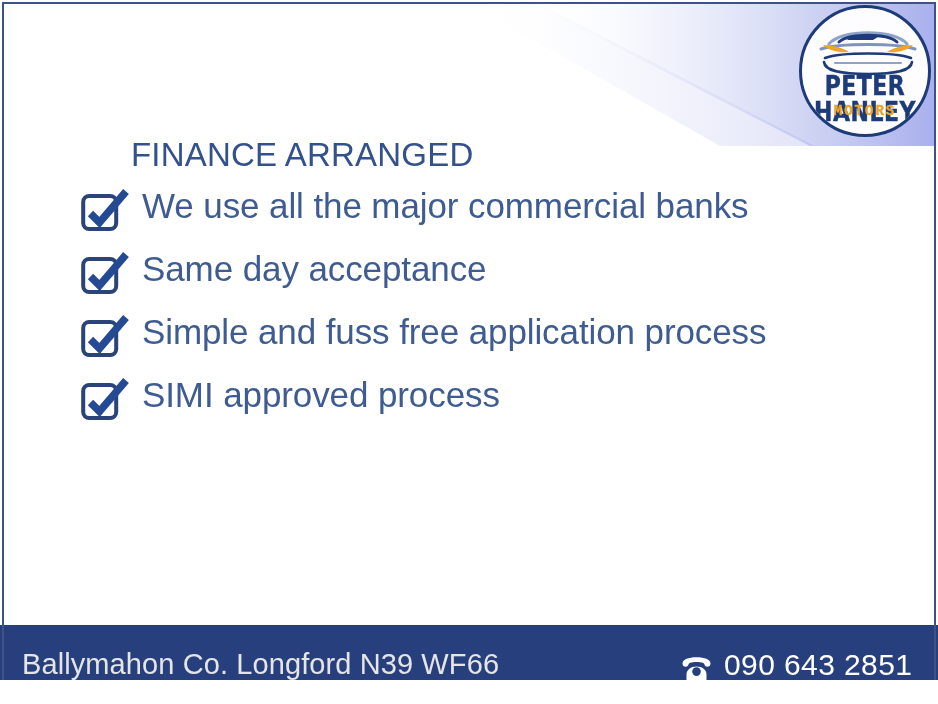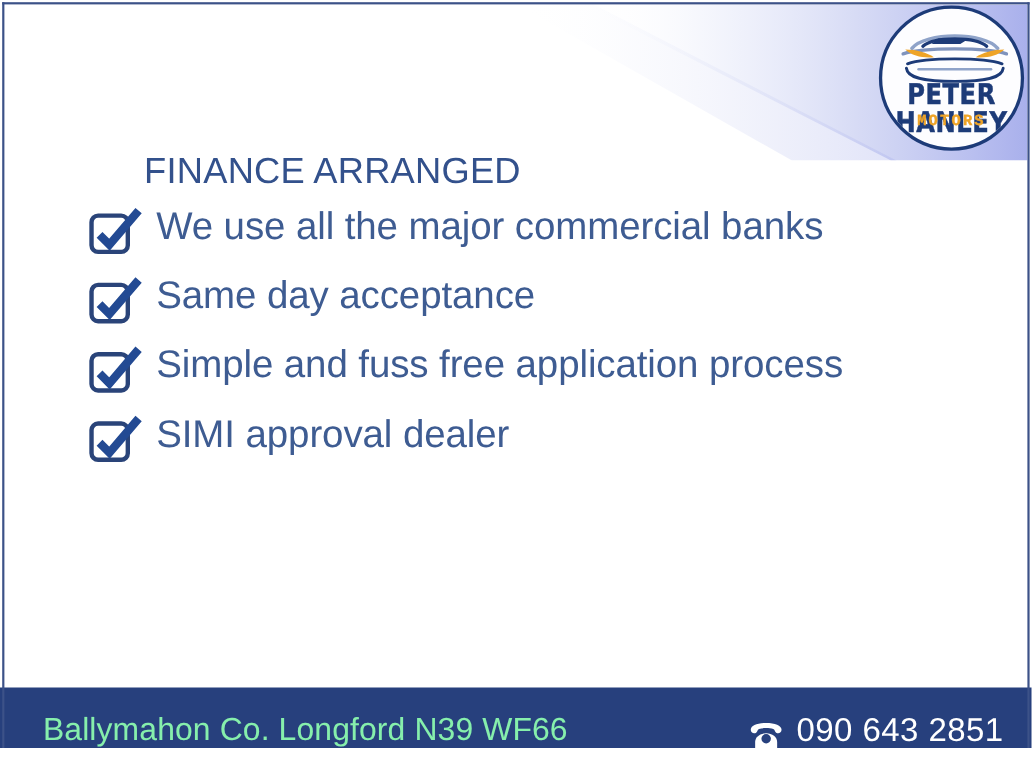--- a/index.html
+++ b/index.html
@@ -154,26 +154,25 @@
     top: 625px;
     height: 79px;
     background: #27407d;
     z-index: 5;
     display: flex;
     align-items: center;
   }
   .footer-address {
     position: absolute;
     left: 22px;
-    color: #86efac;
+    color: #e5e5e5;
     font-family: "Liberation Sans", sans-serif;
     font-size: 29px;
     letter-spacing: 0.1px;
     white-space: nowrap;
-    margin-left: 17px;
   }
   .footer-phone {
     position: absolute;
     left: 680px;
     display: flex;
     align-items: flex-end;
     gap: 11px;
   }
   .phone-icon {
     width: 33px;
@@ -267,21 +266,21 @@
     </div>
 
 
     <div class="feature-row">
       <span class="check-box">
         <svg viewBox="0 0 50 44" aria-hidden="true">
           <rect x="3.2" y="8" width="33" height="33" rx="6" ry="6" fill="none" stroke="#2a4479" stroke-width="4"></rect>
           <path d="M10.5 25.5 L19.5 34.5 L46 3.5" fill="none" stroke="#234a93" stroke-width="7.5" stroke-linecap="butt" stroke-linejoin="miter"></path>
         </svg>
       </span>
-      <span class="feature-text">SIMI approval dealer</span>
+      <span class="feature-text">SIMI approved process</span>
     </div>
 
   </div>
 
   <div class="poster-frame"></div>
 
   <div class="footer-bar">
     <div class="footer-address">Ballymahon Co. Longford N39 WF66</div>
     <div class="footer-phone">
       <span class="phone-icon">

